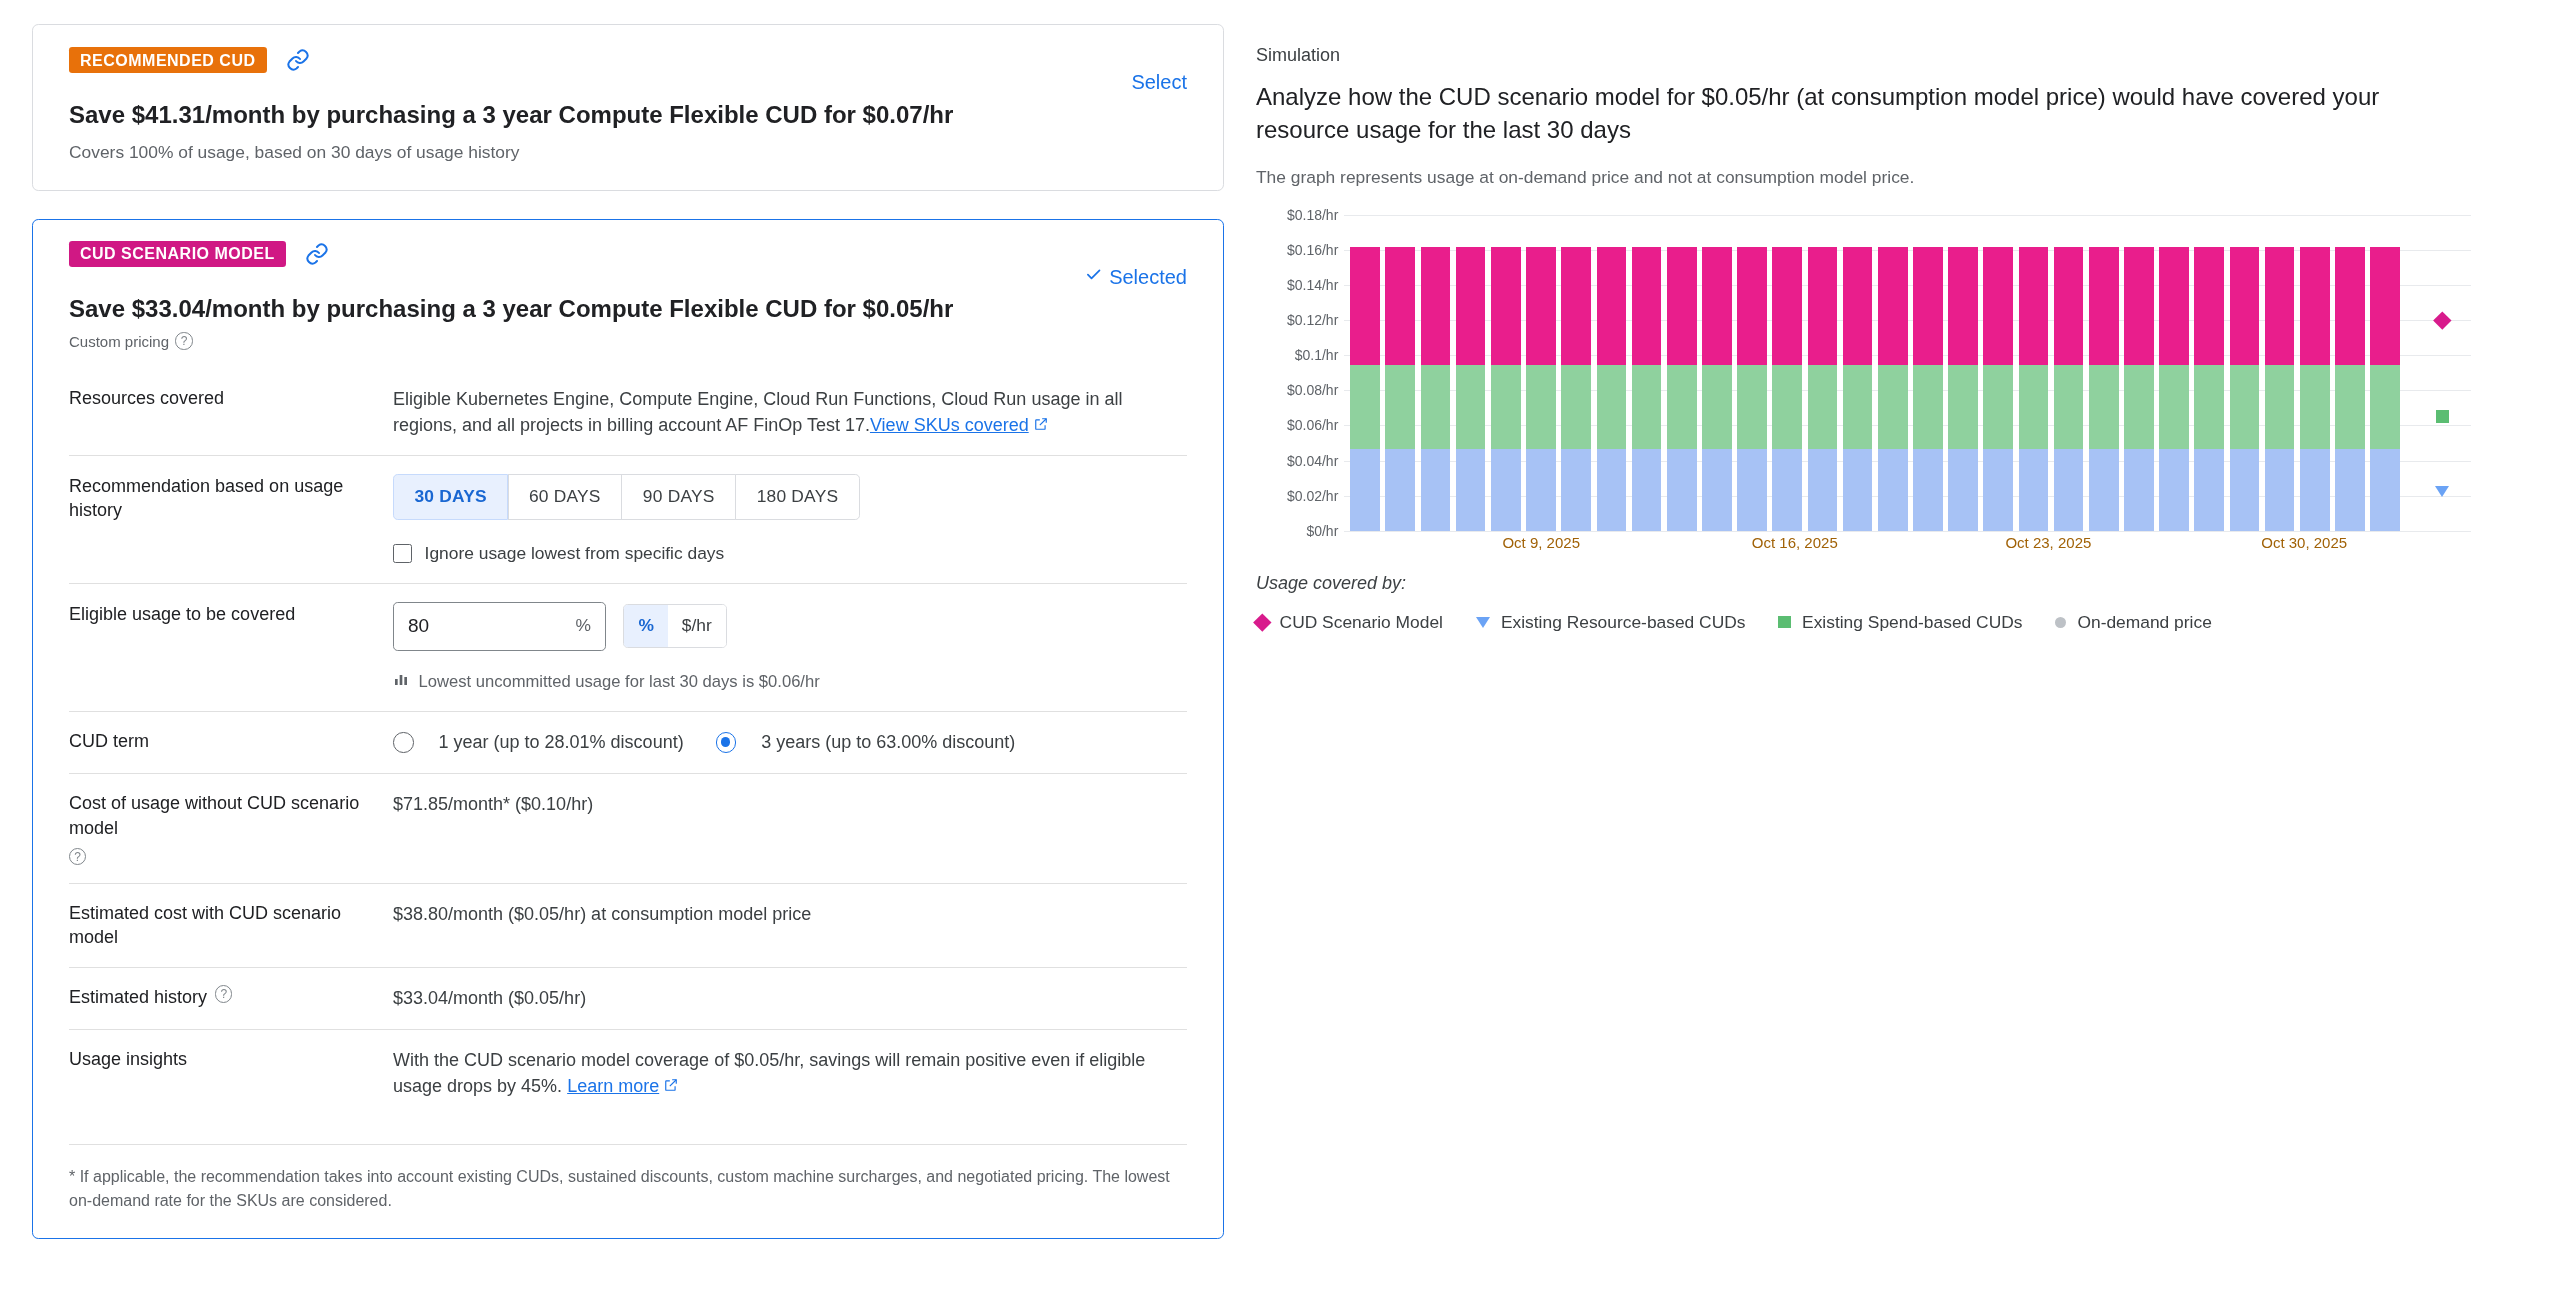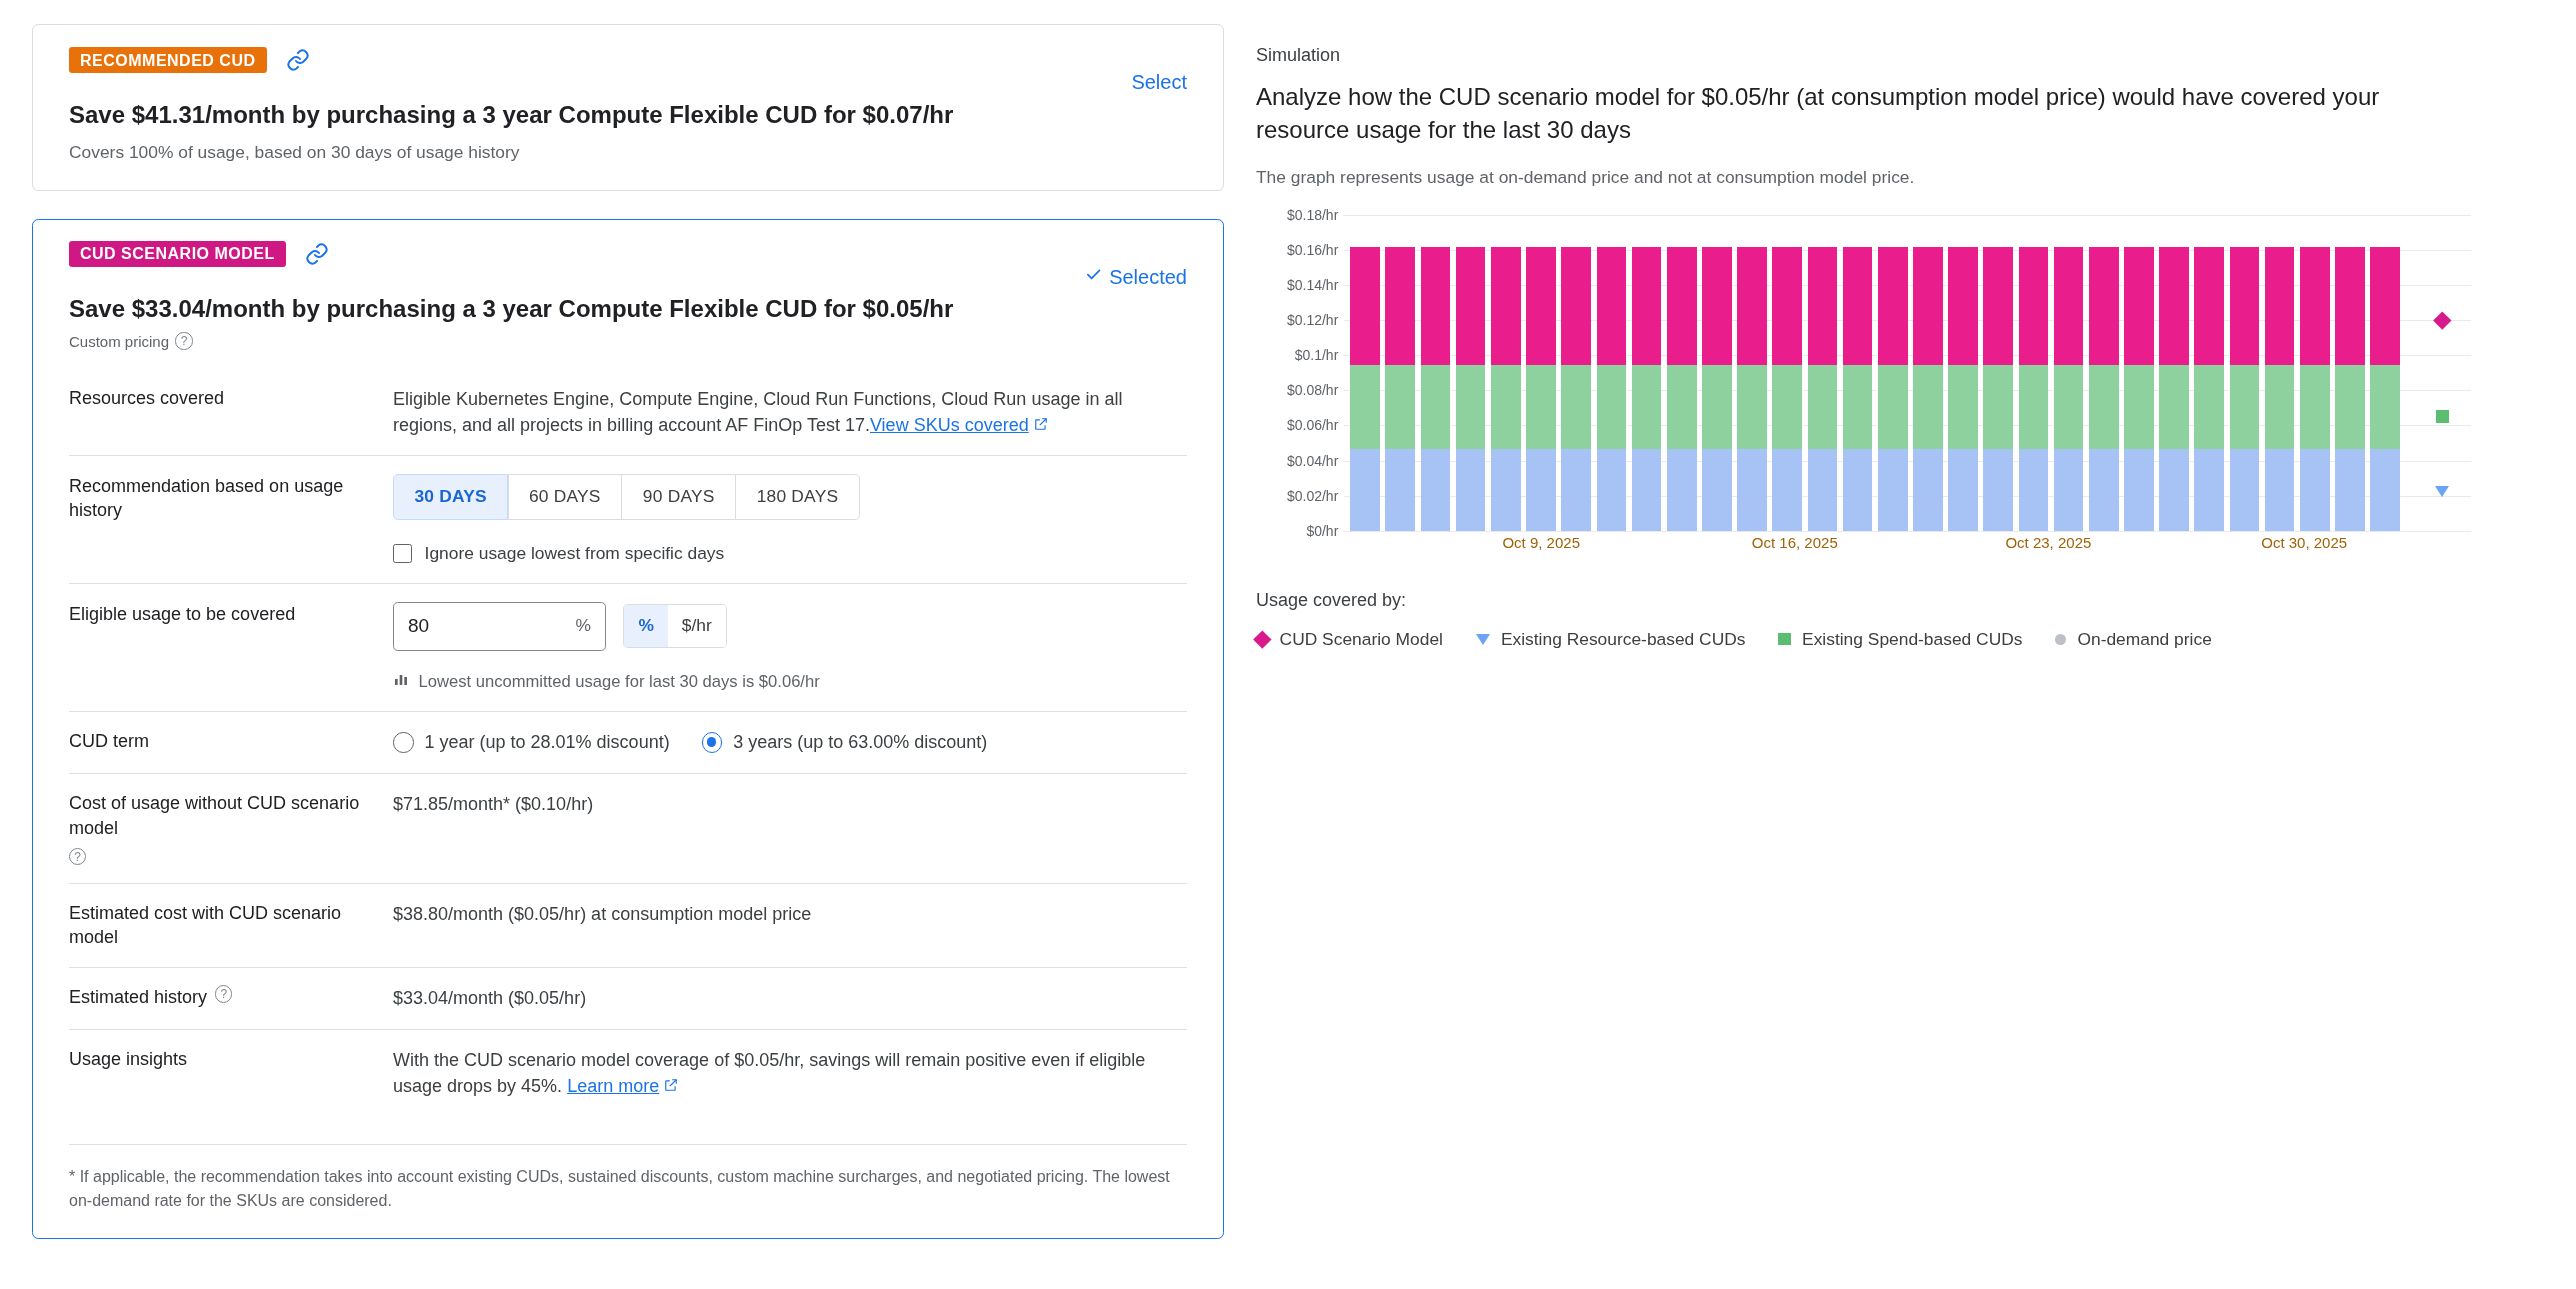--- a/index.html
+++ b/index.html
@@ -181,21 +181,21 @@
     display: flex;
     align-items: center;
     gap: 9.5px;
     margin-top: 19px;
     font-size: 16.6px;
     color: #5f6368;
   }
 
   
   .radios { display: flex; align-items: center; gap: 32px; }
-  .radio { display: flex; align-items: center; gap: 11px; font-size: 18px; color: #3c4043; cursor: pointer; }
+  .radio { display: flex; align-items: center; gap: 25px; font-size: 18px; color: #3c4043; cursor: pointer; }
   .rdot {
     width: 20.5px; height: 20.5px; border-radius: 50%;
     border: 1.6px solid #5f6368;
     display: inline-block;
     position: relative;
   }
   .radio.on .rdot { border-color: #1a73e8; }
   .radio.on .rdot::after {
     content: "";
     position: absolute; left: 4px; top: 4px;
@@ -259,21 +259,21 @@
   .tri {
     width: 0; height: 0;
     border-left: 7px solid transparent;
     border-right: 7px solid transparent;
     border-top: 11px solid #6ba3f5;
   }
 
   .x-axis { position: absolute; left: 88px; right: 0; top: 319px; height: 32px; }
   .x-tick { position: absolute; font-size: 15px; color: #a16207; transform: translateX(-50%); }
 
-  .legend-title { font-size: 18px; color: #3c4043; margin-top: 36px; }
+  .legend-title { font-size: 18px; color: #3c4043; margin-top: 19px; font-style: italic; }
   .legend { display: flex; align-items: center; gap: 33px; margin-top: 17.4px; }
   .legend-item { display: flex; align-items: center; gap: 11px; font-size: 17.4px; color: #3c4043; }
   .dot-circle { width: 11px; height: 11px; border-radius: 50%; background: #bdc1c6; }
 </style>
 </head>
 <body>
 
 <div class="page">
 
   <div class="left-col">

